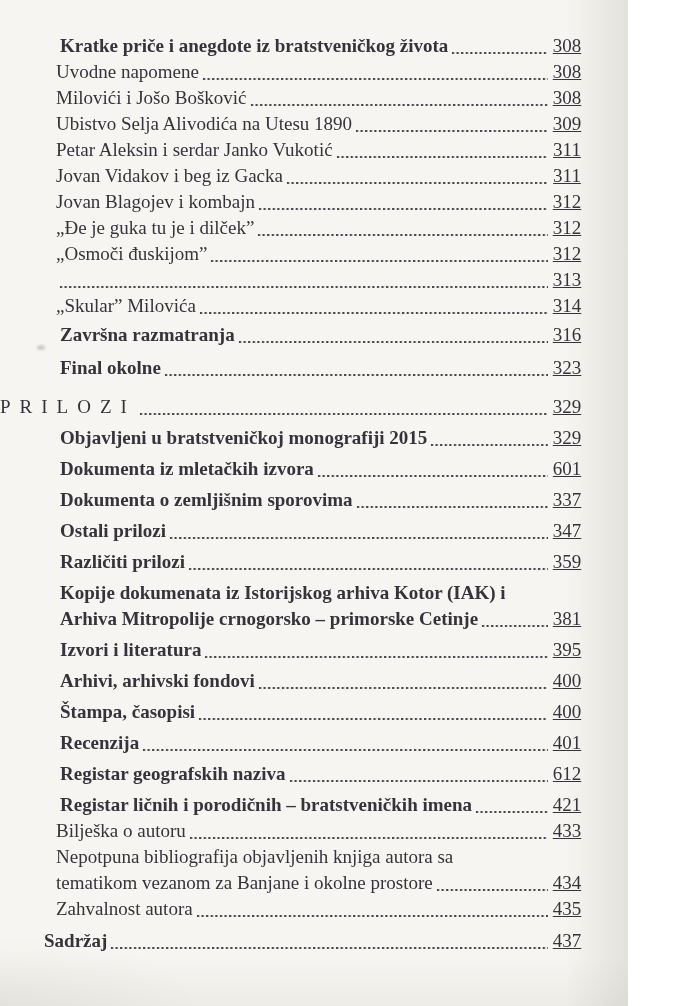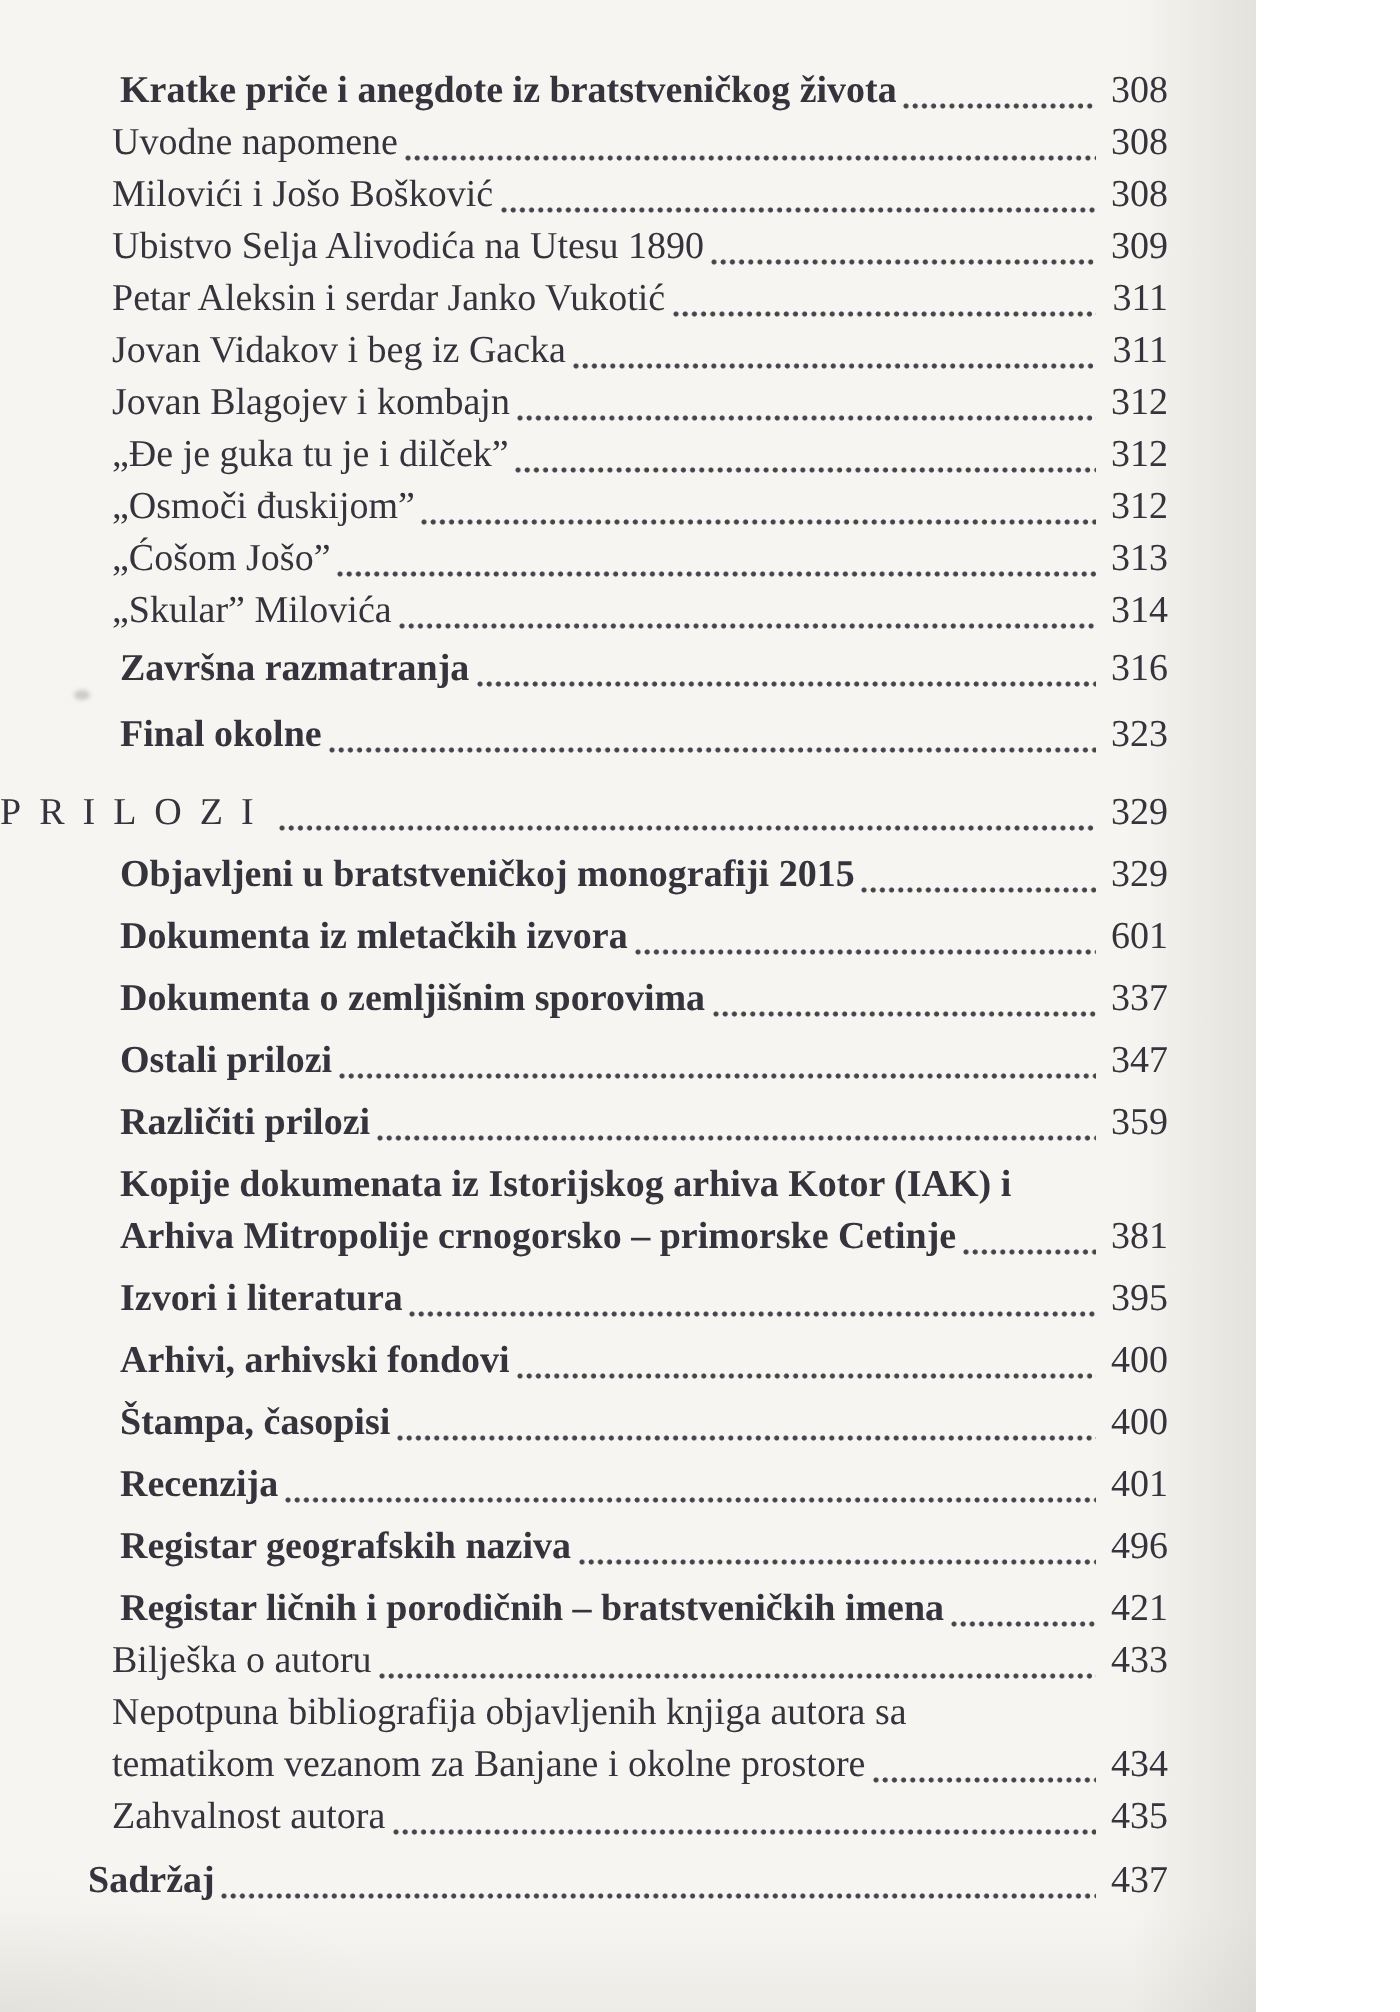--- a/index.html
+++ b/index.html
@@ -37,21 +37,21 @@
   .row.multi{display:block;}
   .row .line{display:flex;align-items:baseline;line-height:26px;}
   .lvl0{}
   .lvl0 .lbl{letter-spacing:9px;}
   .lvl1{padding-left:60px;font-weight:bold;}
   .lvl2{padding-left:56px;line-height:26px;font-weight:normal;}
   .lbl{flex:0 1 auto;overflow:hidden;}
   .pg{
     flex:0 0 auto;
     font-weight:normal;
-    min-width:34px;text-align:right;
+    min-width:34px;text-align:center;text-decoration:underline;
   }
   .leader{
     flex:1 1 0;min-width:10px;
     align-self:flex-end;
     height:4px;
     margin:0 2px 4px 3px;
     background-image:radial-gradient(circle at 2px 2px, #45454d 1.05px, rgba(69,69,77,0) 1.5px);
     background-size:4.6px 4px;
     background-repeat:repeat-x;
   }
@@ -109,21 +109,20 @@
         <span class="lbl">„Đe je guka tu je i dilček”</span>
         <span class="leader"></span>
         <span class="pg">312</span>
       </div>
       <div class="row lvl2">
         <span class="lbl">„Osmoči đuskijom”</span>
         <span class="leader"></span>
         <span class="pg">312</span>
       </div>
       <div class="row lvl2">
-        <span class="lbl">„Ćošom Jošo”</span>
         <span class="leader"></span>
         <span class="pg">313</span>
       </div>
       <div class="row lvl2">
         <span class="lbl">„Skular” Milovića</span>
         <span class="leader"></span>
         <span class="pg">314</span>
       </div>
       <div class="row lvl1">
         <span class="lbl">Završna razmatranja</span>
@@ -191,21 +190,21 @@
         <span class="pg">400</span>
       </div>
       <div class="row lvl1">
         <span class="lbl">Recenzija</span>
         <span class="leader"></span>
         <span class="pg">401</span>
       </div>
       <div class="row lvl1">
         <span class="lbl">Registar geografskih naziva</span>
         <span class="leader"></span>
-        <span class="pg">496</span>
+        <span class="pg">612</span>
       </div>
       <div class="row lvl1">
         <span class="lbl">Registar ličnih i porodičnih – bratstveničkih imena</span>
         <span class="leader"></span>
         <span class="pg">421</span>
       </div>
       <div class="row lvl2">
         <span class="lbl">Bilješka o autoru</span>
         <span class="leader"></span>
         <span class="pg">433</span>

